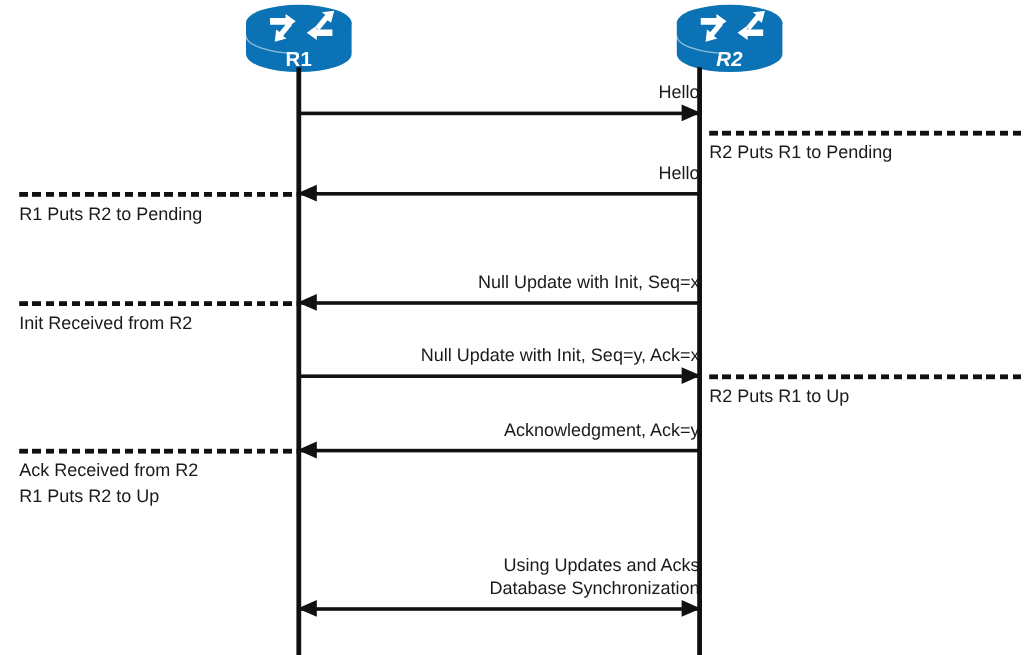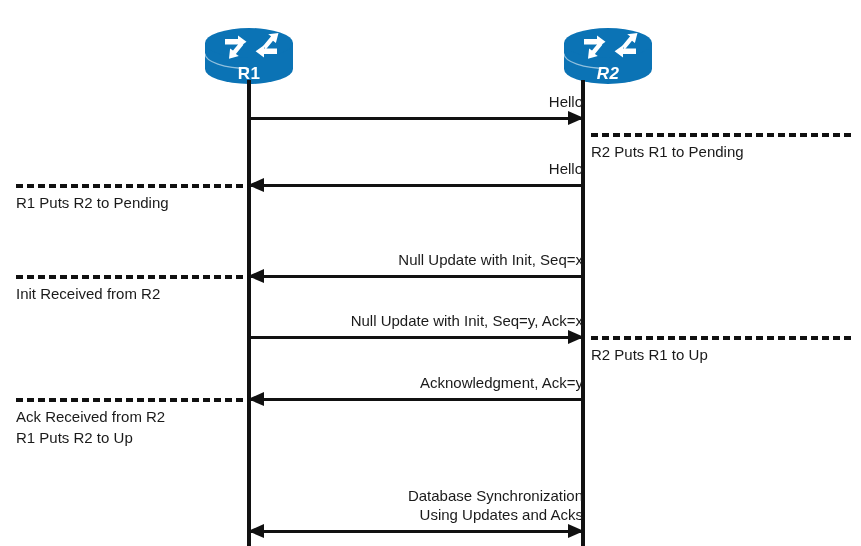--- a/index.html
+++ b/index.html
@@ -1,18 +1,18 @@
 <!DOCTYPE html>
 <html><head>
 <meta charset="utf-8">
 <style>
   html,body{margin:0;padding:0;}
   body{width:861px;height:546px;background:#fff;position:relative;overflow:hidden;
        font-family:"Liberation Sans",sans-serif;color:#1a1a1a;}
-  #stage{position:absolute;inset:0;margin-top:24px;}
+  #stage{position:absolute;inset:0;}
 
   
   .router{position:absolute;width:92px;height:58px;}
   .router .cyl{position:absolute;left:0;top:0;width:92px;height:58px;}
   .router .label{position:absolute;left:0;right:0;bottom:3px;text-align:center;
       font-size:17px;font-weight:bold;color:#fff;letter-spacing:.3px;line-height:1;}
 
   
   .lifeline{position:absolute;width:4px;background:#111;}
 
@@ -102,22 +102,22 @@
       <div class="head l"></div>
       <div class="cap" style="top: -25px;">
         <div>Acknowledgment, Ack=y</div>
       </div>
     </div>
     <div class="msg" style="left: 249px; width: 334px; top: 506px;">
       <div class="shaft"></div>
       <div class="head r"></div>
       <div class="head l"></div>
       <div class="cap" style="top: -44px;">
+        <div>Using Updates and Acks</div>
         <div>Database Synchronization</div>
-        <div>Using Updates and Acks</div>
       </div>
     </div>
     <div class="note right" style="left: 591px; width: 262px; top: 109px;">
       <div class="dash"></div>
       <div class="txt" style="top: 8px;">
         <div>R2 Puts R1 to Pending</div>
       </div>
     </div>
     <div class="note left" style="left: 16px; width: 231px; top: 160px;">
       <div class="dash"></div>

